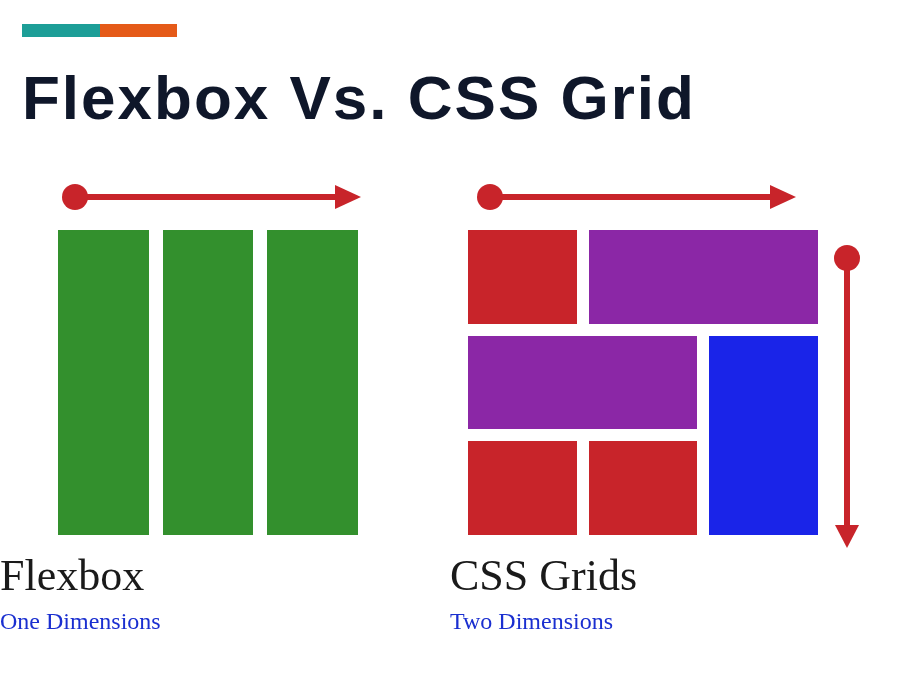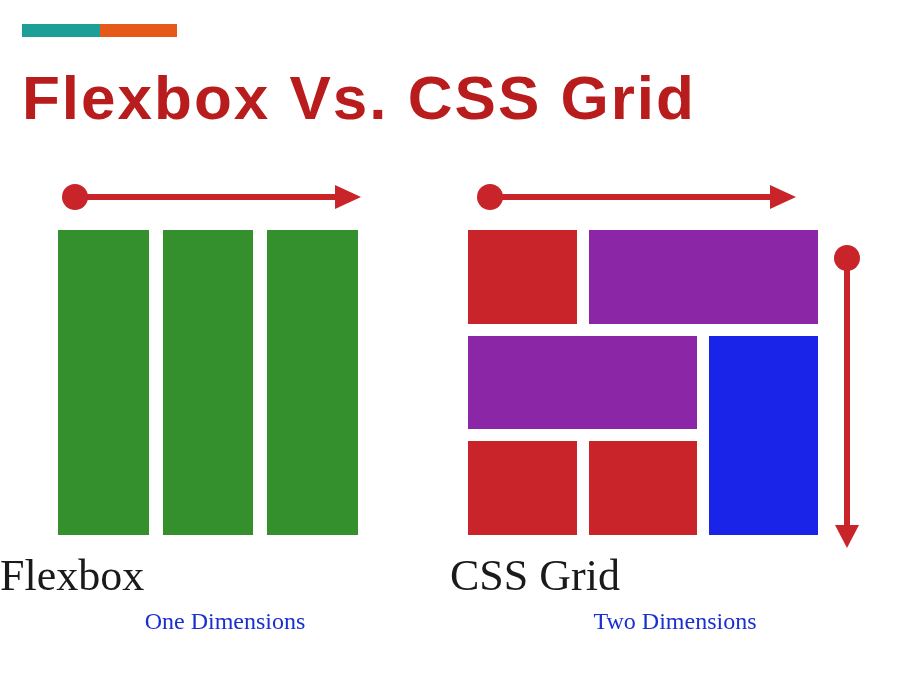--- a/index.html
+++ b/index.html
@@ -24,21 +24,21 @@
   .accent-bar .seg-orange { flex: 1; background: #e55a18; }
 
   .title {
     position: absolute;
     top: 62px;
     left: 22px;
     font-family: "Arial Black", "Impact", sans-serif;
     font-weight: 900;
     font-size: 62px;
     letter-spacing: 2px;
-    color: #b91c1c;
+    color: #0f172a;
     font-stretch: expanded;
   }
 
   .panels {
     position: absolute;
     top: 160px;
     left: 0;
     width: 900px;
     display: flex;
   }
@@ -87,21 +87,20 @@
     width: 100%;
     text-align: left;
     font-size: 44px;
     color: #1a1a1a;
     font-family: Georgia, 'Times New Roman', serif;
   }
   .caption-sub {
     position: absolute;
     top: 448px;
     width: 100%;
-    text-align: center;
     font-size: 24px;
     color: #1a2fd0;
     font-family: Georgia, 'Times New Roman', serif;
   }
 
   
   .arrow-h-left {
     position: absolute;
     top: 12px;
     left: 55px;
@@ -163,17 +162,17 @@
 
     <div class="grid-illustration">
       <div class="g-a"></div>
       <div class="g-b"></div>
       <div class="g-c"></div>
       <div class="g-d"></div>
       <div class="g-e"></div>
       <div class="g-f"></div>
     </div>
 
-    <div class="caption-title">CSS Grid</div>
+    <div class="caption-title">CSS Grids</div>
     <div class="caption-sub">Two Dimensions</div>
   </div>
 
 </div>
 
 </body></html>

